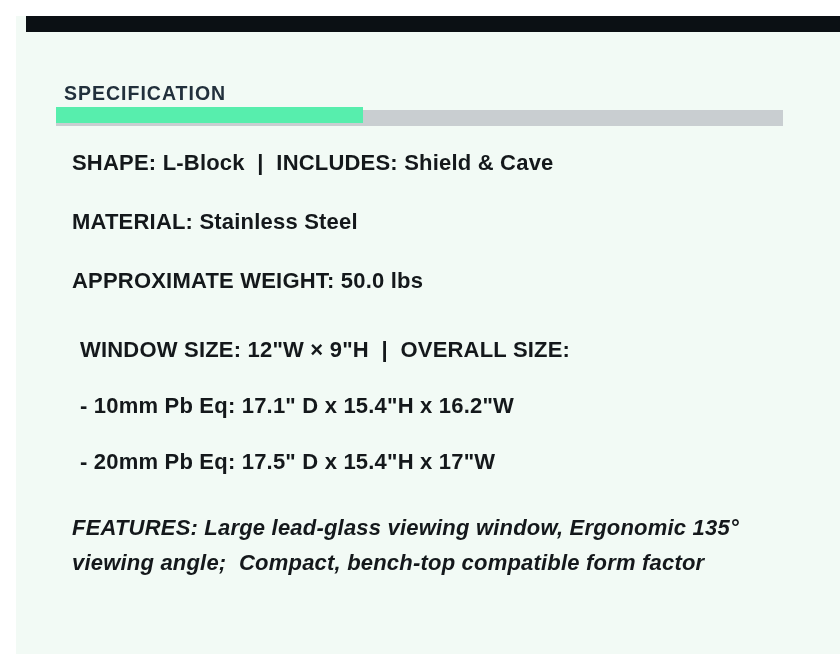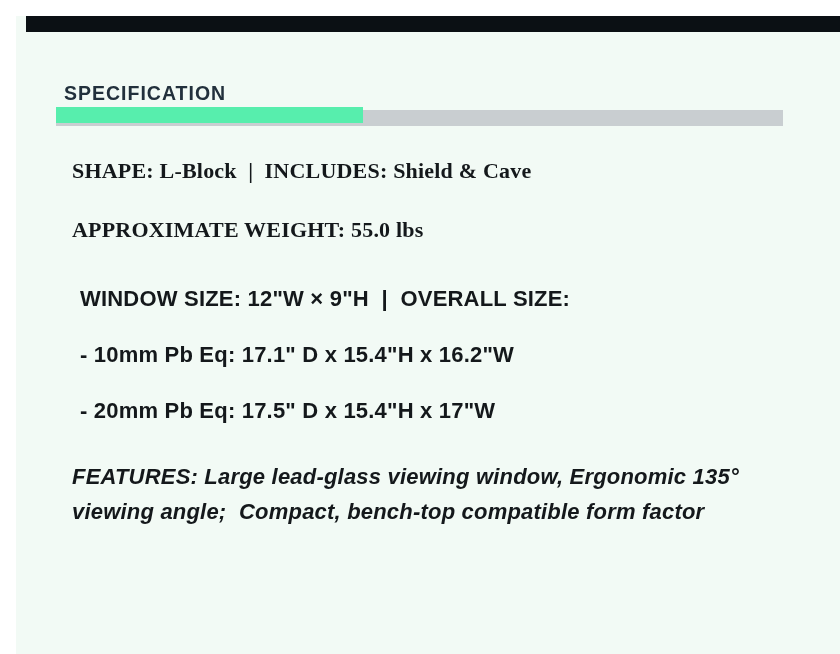--- a/index.html
+++ b/index.html
@@ -65,23 +65,22 @@
     top: 113px;
     width: 770px;
     color: #14181b;
     font-weight: bold;
     font-size: 22px;
     letter-spacing: 0.2px;
   }
 
   .spec-line {
     line-height: 35px;
-    margin: 8px 0 8px 0;
+    margin: 0 0 8px 0;
     white-space: pre-wrap;
-    font-family: Liberation Serif, serif;
   }
 
   .spec-group {
     margin: 0 0 4px 0;
   }
   .spec-group .group-line {
     line-height: 40px;
     white-space: pre-wrap;
   }
 
@@ -103,22 +102,23 @@
 
   <div class="title-rule">
     <div class="rule-gray"></div>
     <div class="rule-accent"></div>
   </div>
 
   <div class="spec-list">
 
     <p class="spec-line">SHAPE: L-Block  |  INCLUDES: Shield &amp; Cave</p>
 
+    <p class="spec-line">MATERIAL: Stainless Steel</p>
 
-    <p class="spec-line">APPROXIMATE WEIGHT: 55.0 lbs</p>
+    <p class="spec-line">APPROXIMATE WEIGHT: 50.0 lbs</p>
 
     <div class="spec-group">
       <div class="group-line">WINDOW SIZE: 12"W × 9"H  |  OVERALL SIZE:</div>
       <div class="group-line">- 10mm Pb Eq: 17.1" D x 15.4"H x 16.2"W</div>
       <div class="group-line">- 20mm Pb Eq: 17.5" D x 15.4"H x 17"W</div>
     </div>
 
 
     <p class="spec-para">FEATURES: Large lead-glass viewing window, Ergonomic 135°
 viewing angle;  Compact, bench-top compatible form factor</p>

